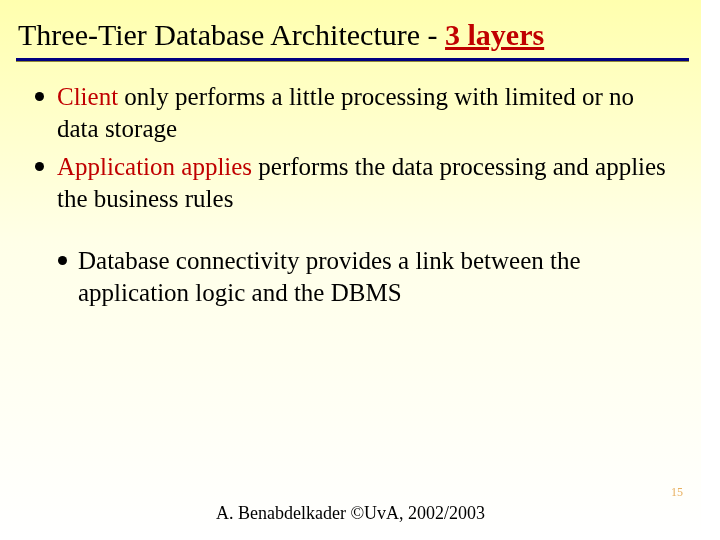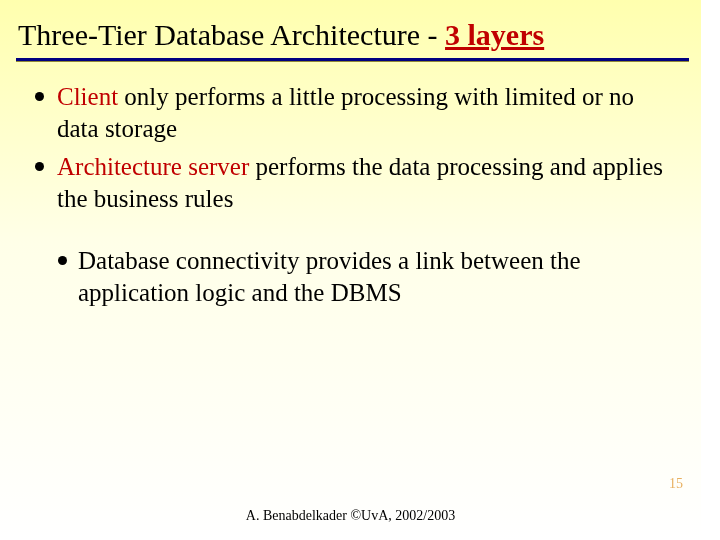--- a/index.html
+++ b/index.html
@@ -80,48 +80,48 @@
     height: 9px;
     background: #000;
     border-radius: 50%;
   }
   .footer {
     position: absolute;
     bottom: 16px;
     left: 0;
     right: 0;
     text-align: center;
-    font-size: 14px;
+    font-size: 18px;
     color: #000;
   }
   .pagenum {
     position: absolute;
     right: 18px;
-    bottom: 48px;
-    font-size: 14px;
+    bottom: 40px;
+    font-size: 12px;
     color: #e8b060;
   }
 </style>
 </head>
 <body>
 
 <div class="slide">
 
   <div class="title">
     <span>Three-Tier Database Architecture - </span><span class="layerpart">3 layers</span>
   </div>
   <div class="rule"></div>
 
   <div class="body">
     <ul class="main">
       <li>
         <span class="kw">Client</span><span> only performs a little processing with limited or no data storage</span>
       </li>
       <li>
-        <span class="kw">Architecture server</span><span> performs the data processing and applies the business rules</span>
+        <span class="kw">Application applies</span><span> performs the data processing and applies the business rules</span>
       </li>
     </ul>
 
     <ul class="sub">
       <li>
         <span>Database connectivity provides a link between the application logic and the DBMS</span>
       </li>
     </ul>
   </div>
 

